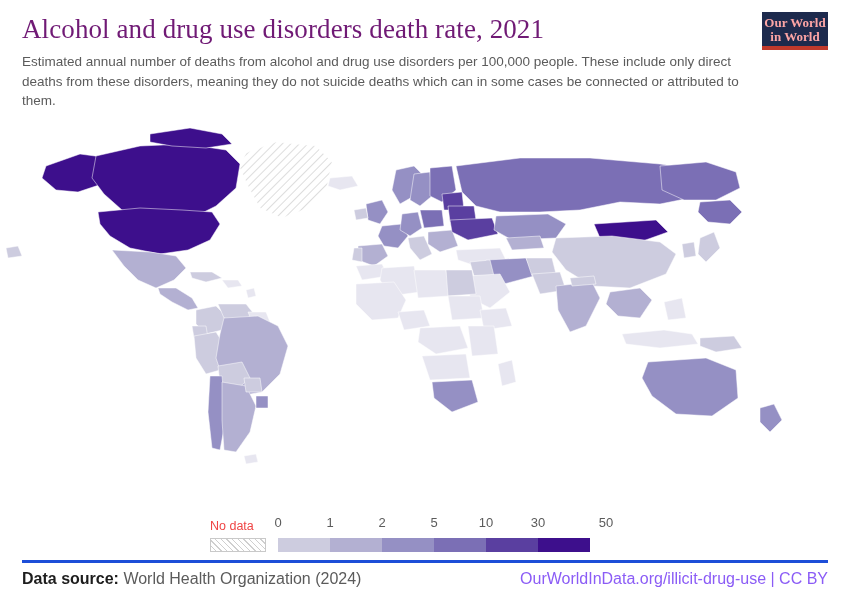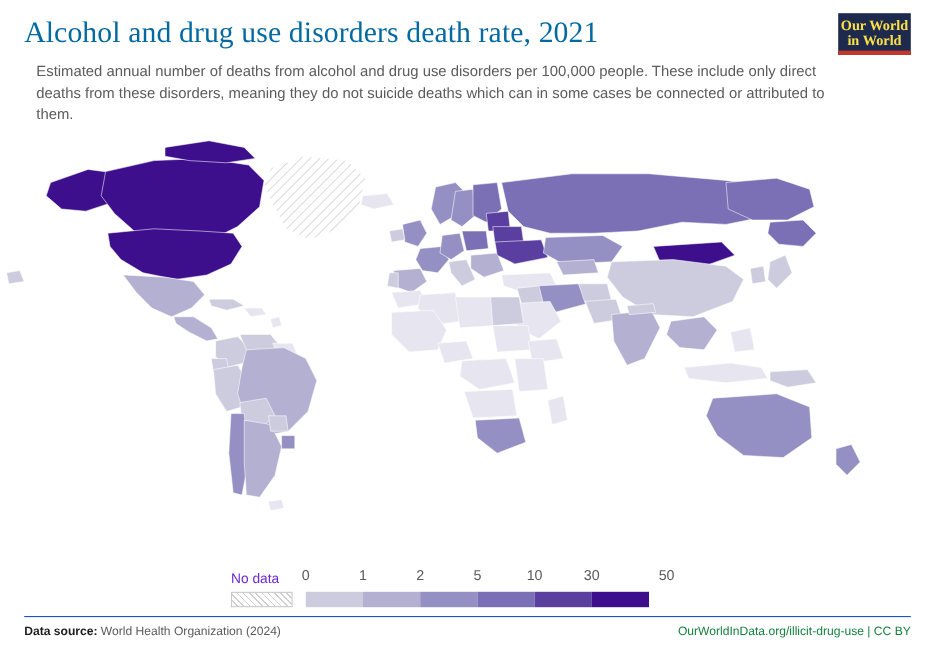--- a/index.html
+++ b/index.html
@@ -19,40 +19,40 @@
     width: 850px;
     height: 600px;
     position: relative;
     box-sizing: border-box;
     padding: 14px 22px 0 22px;
   }
   .title {
     font-family: "Liberation Serif", serif;
     font-size: 27px;
     font-weight: 400;
-    color: #0369a1;
+    color: #701a75;
     letter-spacing: 0.1px;
     margin: 0 0 8px 0;
     line-height: 1.12;
   }
   .subtitle {
     font-size: 13.5px;
     line-height: 1.45;
     color: #5b5b5b;
     max-width: 735px;
-    margin: 11px;
+    margin: 0;
   }
   .owid-logo {
     position: absolute;
     top: 12px;
     right: 22px;
     width: 66px;
     height: 38px;
     background: #1d2a4d;
-    color: #fde047;
+    color: #fca5a5;
     font-family: "Liberation Serif", serif;
     font-weight: 700;
     font-size: 13px;
     line-height: 1.08;
     text-align: center;
     padding-top: 4px;
     box-sizing: border-box;
     border-bottom: 4px solid #c0392b;
   }
   .map-wrap {
@@ -76,21 +76,21 @@
     position: relative;
     margin: 0 auto;
     width: 430px;
     height: 46px;
   }
   .nodata-label {
     position: absolute;
     left: 0;
     top: 14px;
     font-size: 12.5px;
-    color: #6d28d9;
+    color: #ef4444;
   }
   .nodata-swatch {
     position: absolute;
     left: 0;
     top: 33px;
     width: 56px;
     height: 14px;
     border: 1px solid #c9c9c9;
     box-sizing: border-box;
     background-image: repeating-linear-gradient(
@@ -123,34 +123,34 @@
     font-size: 13px;
     color: #5b5b5b;
     transform: translateX(-50%);
   }
   .footer {
     position: absolute;
     left: 22px;
     right: 22px;
     top: 560px;
     height: 26px;
-    border-top: 1px solid #1d4ed8;
+    border-top: 3px solid #1d4ed8;
     padding-top: 7px;
-    font-size: 11px;
+    font-size: 16px;
     color: #5b5b5b;
     display: flex;
     justify-content: space-between;
     align-items: flex-start;
   }
   .footer b {
     color: #1d1d1d;
     font-weight: 700;
   }
   .footer-right {
-    color: #15803d;
+    color: #8b5cf6;
   }
   .country { stroke: #ffffff; stroke-width: 0.5; }
 </style>
 </head>
 <body>
 
 <div class="page">
 
   <div class="owid-logo">
     <div>Our World</div>

